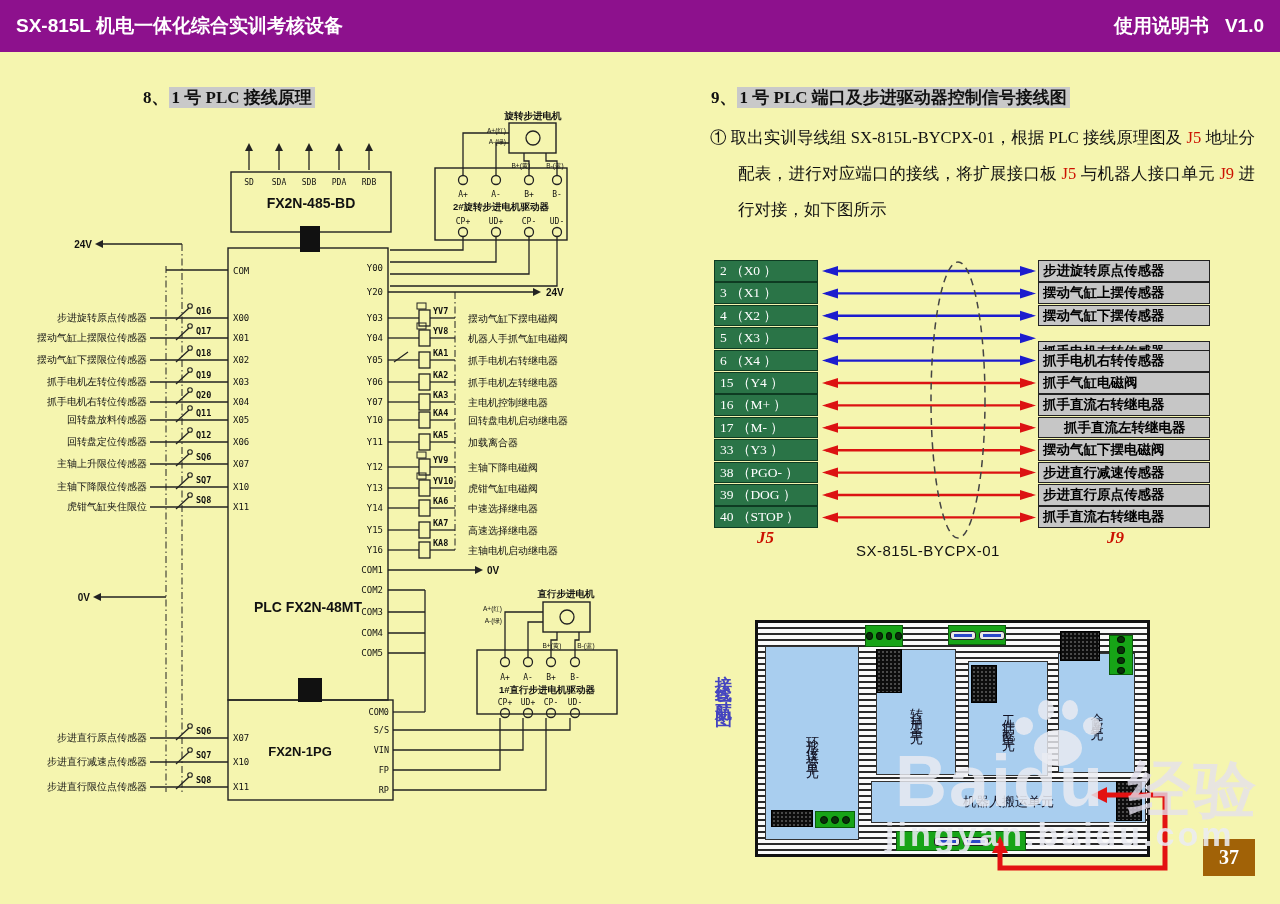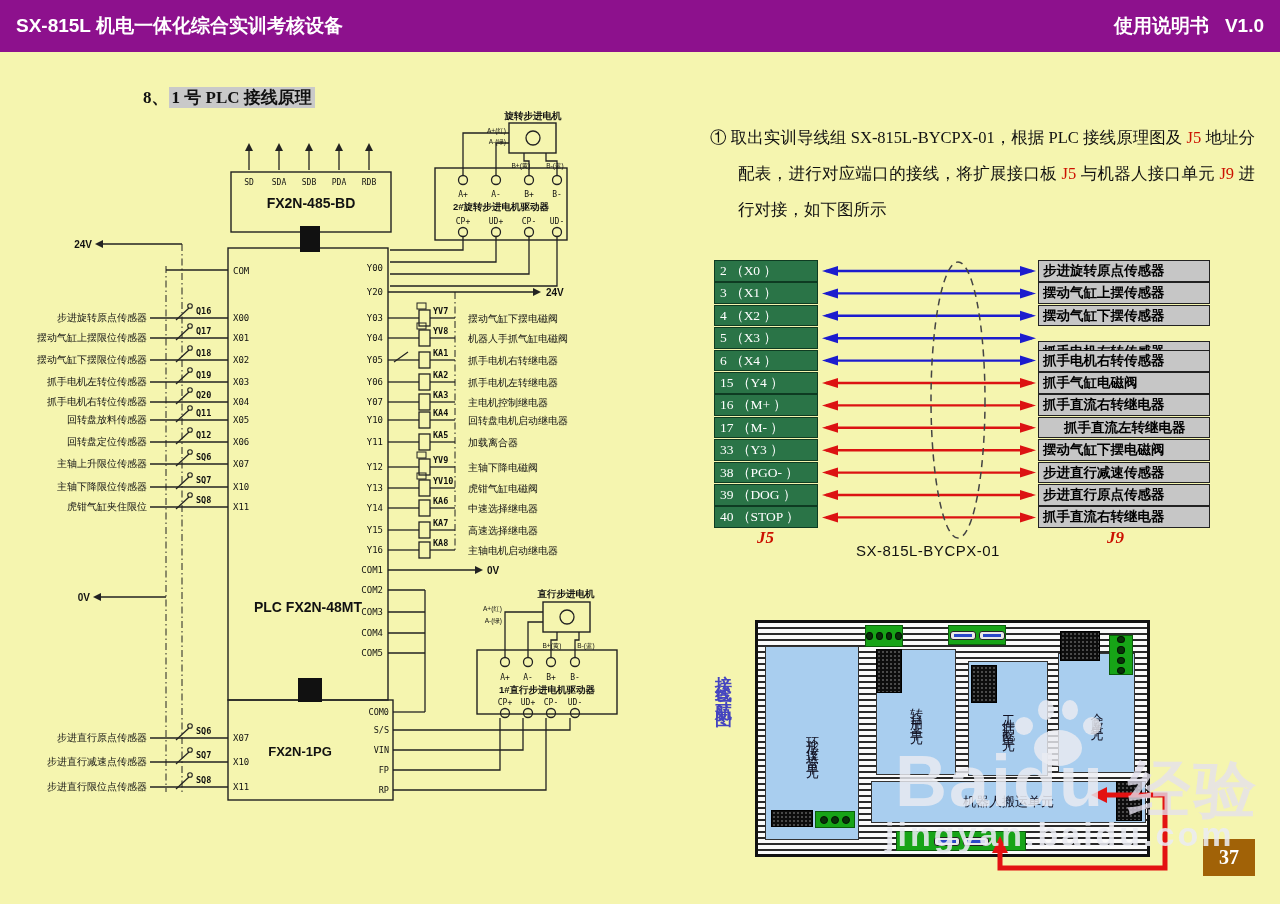--- a/index.html
+++ b/index.html
@@ -64,20 +64,23 @@
     <span>SX-815L 机电一体化综合实训考核设备</span>
     <span>
       <span>使用说明书</span>&nbsp;&nbsp;&nbsp;<span>V1.0</span>
     </span>
   </div>
 
   <div class="sec-title" style="left:143px;top:86px;">
     <span>8、</span><span class="hl">1 号 PLC 接线原理</span>
   </div>
 
+  <div class="sec-title" style="left:711px;top:86px;">
+    <span>9、</span><span class="hl">1 号 PLC 端口及步进驱动器控制信号接线图</span>
+  </div>
 
   <div class="para" id="para9"><span>① 取出实训导线组 SX-815L-BYCPX-01，根据 PLC 接线原理图及 </span><span class="red">J5</span><span> 地址分配表，进行对应端口的接线，将扩展接口板 </span><span class="red">J5</span><span> 与机器人接口单元 </span><span class="red">J9</span><span> 进行对接，如下图所示</span></div>
 
   <svg id="ldiag" width="700" height="904" viewBox="0 0 700 904">
       <line x1="98" y1="244" x2="182" y2="244" stroke="#222" stroke-width="1.3"></line>
       <line x1="96" y1="597" x2="166" y2="597" stroke="#222" stroke-width="1.3"></line>
       <line x1="166" y1="270" x2="228" y2="270" stroke="#222" stroke-width="1.3"></line>
       <line x1="388" y1="292" x2="534" y2="292" stroke="#222" stroke-width="1.3"></line>
       <line x1="388" y1="570" x2="476" y2="570" stroke="#222" stroke-width="1.3"></line>
       <line x1="388" y1="590" x2="425" y2="590" stroke="#222" stroke-width="1.3"></line>

